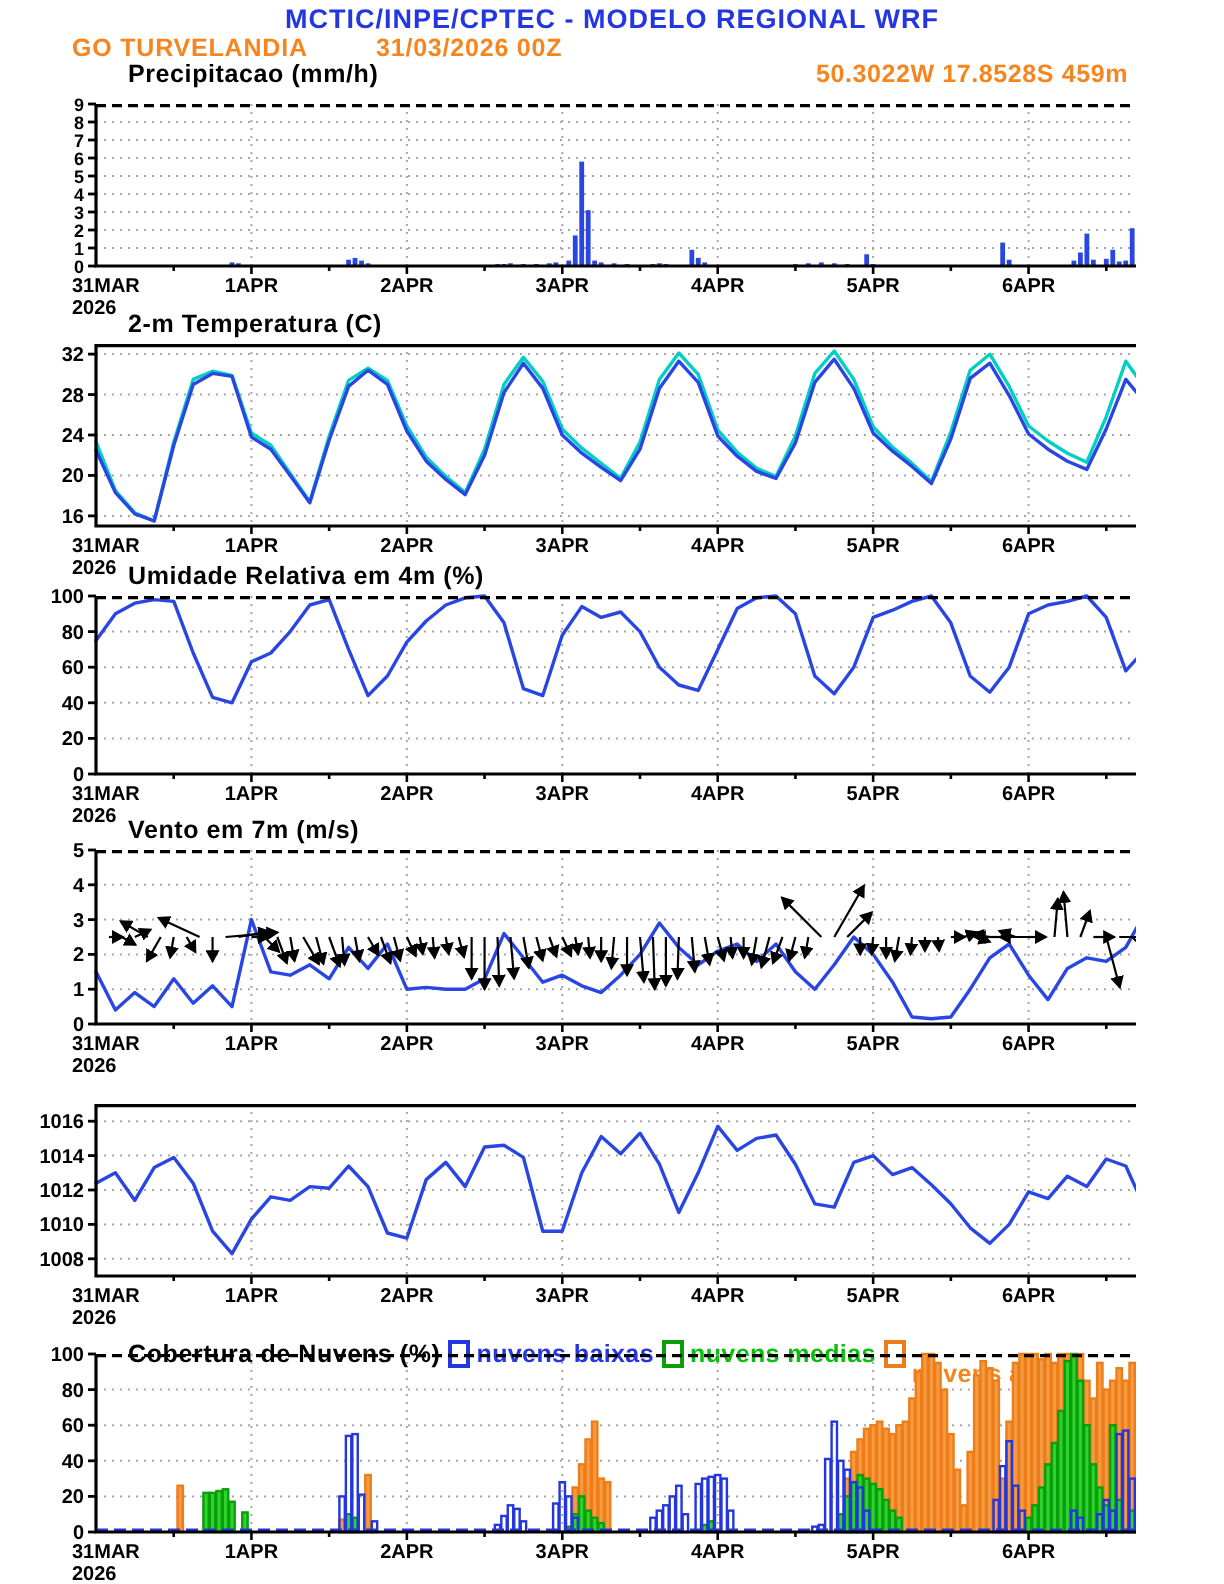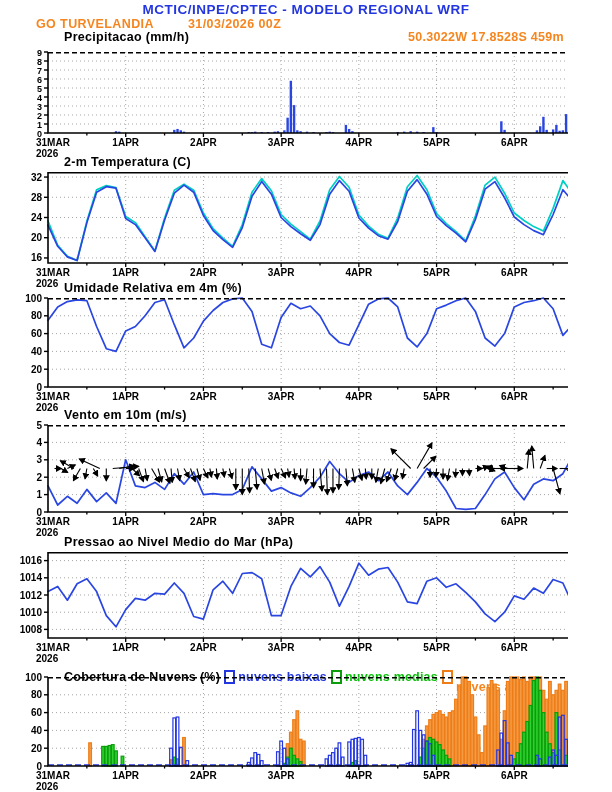--- a/index.html
+++ b/index.html
@@ -237,21 +237,21 @@
       <text x="36" y="102" font-size="10" font-weight="bold" fill="#000">31MAR</text>
       <text x="36" y="113" font-size="10" font-weight="bold" fill="#000">2026</text>
       <text x="125.71428571428571" y="102" text-anchor="middle" font-size="10" font-weight="bold" fill="#000">1APR</text>
       <text x="203.42857142857142" y="102" text-anchor="middle" font-size="10" font-weight="bold" fill="#000">2APR</text>
       <text x="281.1428571428571" y="102" text-anchor="middle" font-size="10" font-weight="bold" fill="#000">3APR</text>
       <text x="358.85714285714283" y="102" text-anchor="middle" font-size="10" font-weight="bold" fill="#000">4APR</text>
       <text x="436.57142857142856" y="102" text-anchor="middle" font-size="10" font-weight="bold" fill="#000">5APR</text>
       <text x="514.2857142857142" y="102" text-anchor="middle" font-size="10" font-weight="bold" fill="#000">6APR</text>
     </svg>
 
-  <div class="ptitle" style="top:408px">Vento em 10m (m/s)</div>
+  <div class="ptitle" style="top:408px">Vento em 7m (m/s)</div>
   <svg class="panel" style="top:425px" width="612" height="115" viewBox="0 0 612 115">
       <line x1="125.71428571428571" y1="0" x2="125.71428571428571" y2="87" stroke="#a6a6a6" stroke-width="1" stroke-dasharray="1 3"></line>
       <line x1="203.42857142857142" y1="0" x2="203.42857142857142" y2="87" stroke="#a6a6a6" stroke-width="1" stroke-dasharray="1 3"></line>
       <line x1="281.1428571428571" y1="0" x2="281.1428571428571" y2="87" stroke="#a6a6a6" stroke-width="1" stroke-dasharray="1 3"></line>
       <line x1="358.85714285714283" y1="0" x2="358.85714285714283" y2="87" stroke="#a6a6a6" stroke-width="1" stroke-dasharray="1 3"></line>
       <line x1="436.57142857142856" y1="0" x2="436.57142857142856" y2="87" stroke="#a6a6a6" stroke-width="1" stroke-dasharray="1 3"></line>
       <line x1="514.2857142857142" y1="0" x2="514.2857142857142" y2="87" stroke="#a6a6a6" stroke-width="1" stroke-dasharray="1 3"></line>
       <line x1="48" y1="69.6" x2="592" y2="69.6" stroke="#a6a6a6" stroke-width="1" stroke-dasharray="1 3"></line>
       <line x1="48" y1="52.199999999999996" x2="592" y2="52.199999999999996" stroke="#a6a6a6" stroke-width="1" stroke-dasharray="1 3"></line>
       <line x1="48" y1="34.800000000000004" x2="592" y2="34.800000000000004" stroke="#a6a6a6" stroke-width="1" stroke-dasharray="1 3"></line>
@@ -376,21 +376,20 @@
       <text x="36" y="100" font-size="10" font-weight="bold" fill="#000">31MAR</text>
       <text x="36" y="111" font-size="10" font-weight="bold" fill="#000">2026</text>
       <text x="125.71428571428571" y="100" text-anchor="middle" font-size="10" font-weight="bold" fill="#000">1APR</text>
       <text x="203.42857142857142" y="100" text-anchor="middle" font-size="10" font-weight="bold" fill="#000">2APR</text>
       <text x="281.1428571428571" y="100" text-anchor="middle" font-size="10" font-weight="bold" fill="#000">3APR</text>
       <text x="358.85714285714283" y="100" text-anchor="middle" font-size="10" font-weight="bold" fill="#000">4APR</text>
       <text x="436.57142857142856" y="100" text-anchor="middle" font-size="10" font-weight="bold" fill="#000">5APR</text>
       <text x="514.2857142857142" y="100" text-anchor="middle" font-size="10" font-weight="bold" fill="#000">6APR</text>
     </svg>
 
-  <div class="ptitle" style="top:535px">Pressao ao Nivel Medio do Mar (hPa)</div>
   <svg class="panel" style="top:552px" width="612" height="114" viewBox="0 0 612 114">
       <line x1="125.71428571428571" y1="0" x2="125.71428571428571" y2="86" stroke="#a6a6a6" stroke-width="1" stroke-dasharray="1 3"></line>
       <line x1="203.42857142857142" y1="0" x2="203.42857142857142" y2="86" stroke="#a6a6a6" stroke-width="1" stroke-dasharray="1 3"></line>
       <line x1="281.1428571428571" y1="0" x2="281.1428571428571" y2="86" stroke="#a6a6a6" stroke-width="1" stroke-dasharray="1 3"></line>
       <line x1="358.85714285714283" y1="0" x2="358.85714285714283" y2="86" stroke="#a6a6a6" stroke-width="1" stroke-dasharray="1 3"></line>
       <line x1="436.57142857142856" y1="0" x2="436.57142857142856" y2="86" stroke="#a6a6a6" stroke-width="1" stroke-dasharray="1 3"></line>
       <line x1="514.2857142857142" y1="0" x2="514.2857142857142" y2="86" stroke="#a6a6a6" stroke-width="1" stroke-dasharray="1 3"></line>
       <line x1="48" y1="77.4" x2="592" y2="77.4" stroke="#a6a6a6" stroke-width="1" stroke-dasharray="1 3"></line>
       <line x1="48" y1="60.2" x2="592" y2="60.2" stroke="#a6a6a6" stroke-width="1" stroke-dasharray="1 3"></line>
       <line x1="48" y1="43" x2="592" y2="43" stroke="#a6a6a6" stroke-width="1" stroke-dasharray="1 3"></line>

